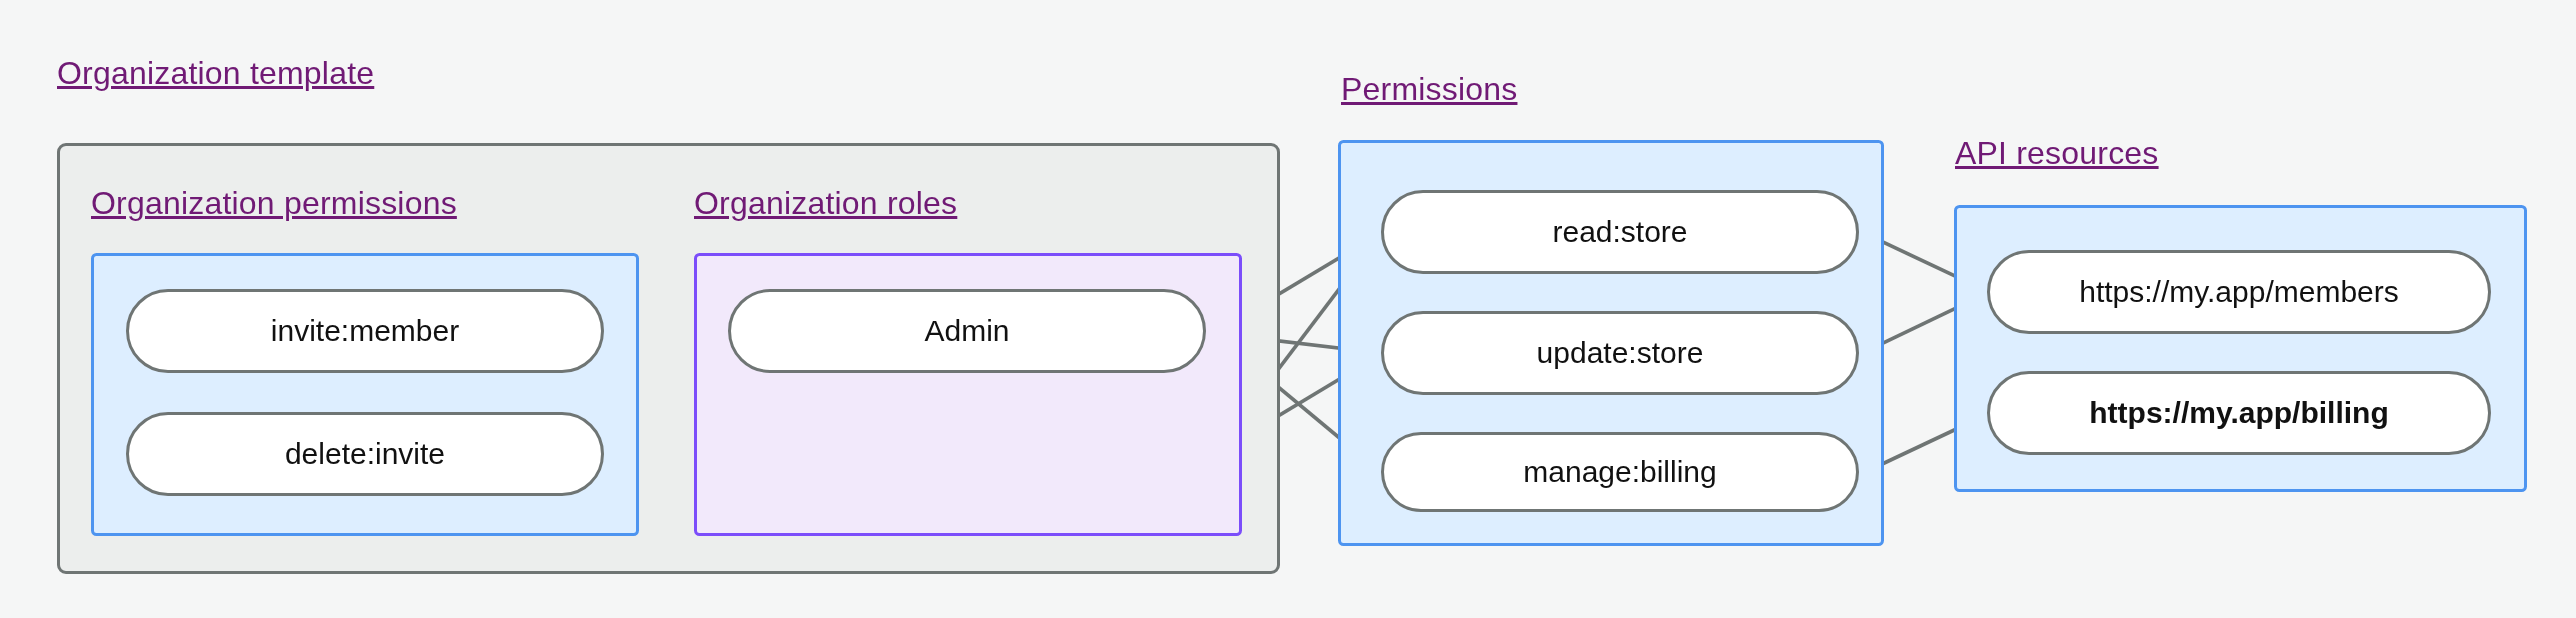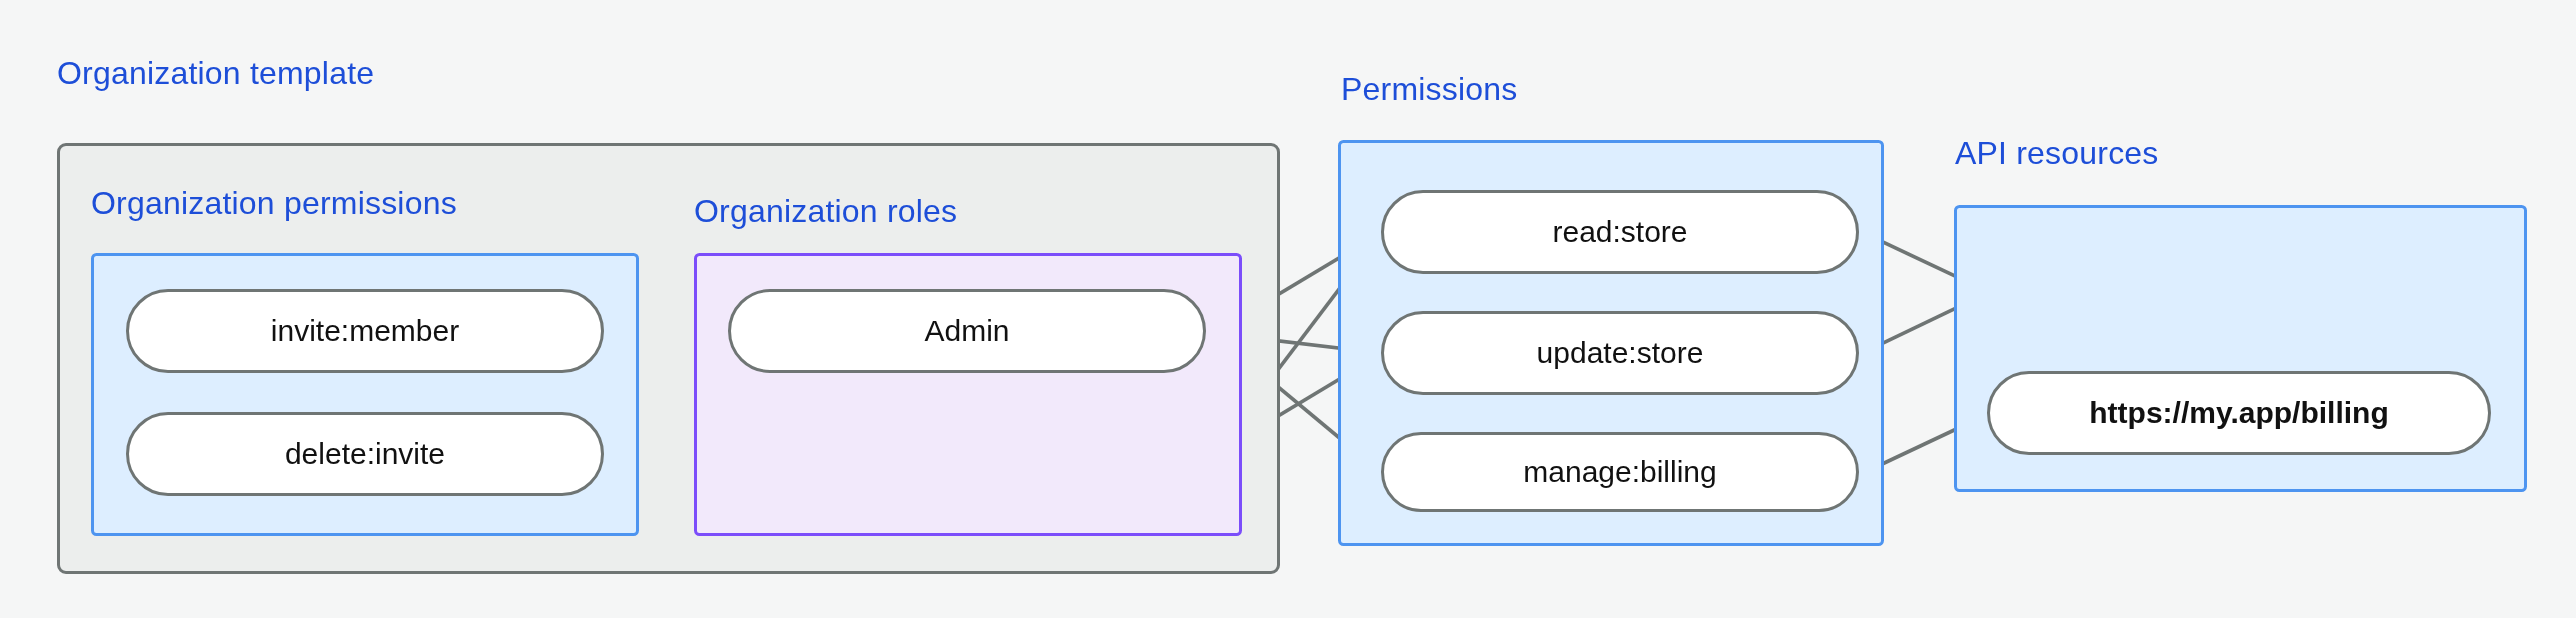--- a/index.html
+++ b/index.html
@@ -11,25 +11,26 @@
     position: relative;
     width: 2576px;
     height: 619px;
     background: #f5f6f6;
     font-family: "Liberation Sans", sans-serif;
     overflow: hidden;
   }
   .group-title {
     position: absolute;
     font-size: 32px;
-    color: #1d4ed8;
+    color: #701a75;
     font-weight: 400;
     letter-spacing: 0.2px;
     white-space: nowrap;
     line-height: 1;
+    text-decoration: underline;
   }
   .box {
     position: absolute;
     box-sizing: border-box;
   }
   .box-outer {
     background: #eceeed;
     border: 3.7px solid #6f7574;
     border-radius: 9px;
   }
@@ -113,21 +114,21 @@
 
   <div class="box box-blue" style="left:91px; top:253px; width:548px; height:283px;"></div>
 
   <div class="node" style="left:126px; top:289px; width:478px; height:84px;">
     <span>invite:member</span>
   </div>
   <div class="node" style="left:126px; top:412px; width:478px; height:84px;">
     <span>delete:invite</span>
   </div>
 
-  <div class="group-title" style="left:694px; top:187px;margin-top:8px;">Organization roles</div>
+  <div class="group-title" style="left:694px; top:187px;">Organization roles</div>
 
   <div class="box box-purple" style="left:694px; top:253px; width:548px; height:283px;"></div>
 
   <div class="node" style="left:728px; top:289px; width:478px; height:84px;">
     <span>Admin</span>
   </div>
 
   <div class="group-title" style="left:1341px; top:73px;">Permissions</div>
 
   <div class="box box-blue" style="left:1338px; top:140px; width:546px; height:406px;"></div>
@@ -139,18 +140,21 @@
     <span>update:store</span>
   </div>
   <div class="node" style="left:1381px; top:432px; width:478px; height:80px;">
     <span>manage:billing</span>
   </div>
 
   <div class="group-title" style="left:1955px; top:137px;">API resources</div>
 
   <div class="box box-blue" style="left:1954px; top:205px; width:573px; height:287px;"></div>
 
+  <div class="node" style="left:1987px; top:250px; width:504px; height:84px;">
+    <span>https://my.app/members</span>
+  </div>
   <div class="node" style="left:1987px; top:371px; width:504px; height:84px;font-weight:bold;">
     <span>https://my.app/billing</span>
   </div>
 
 </div>
 
 
 </body></html>

